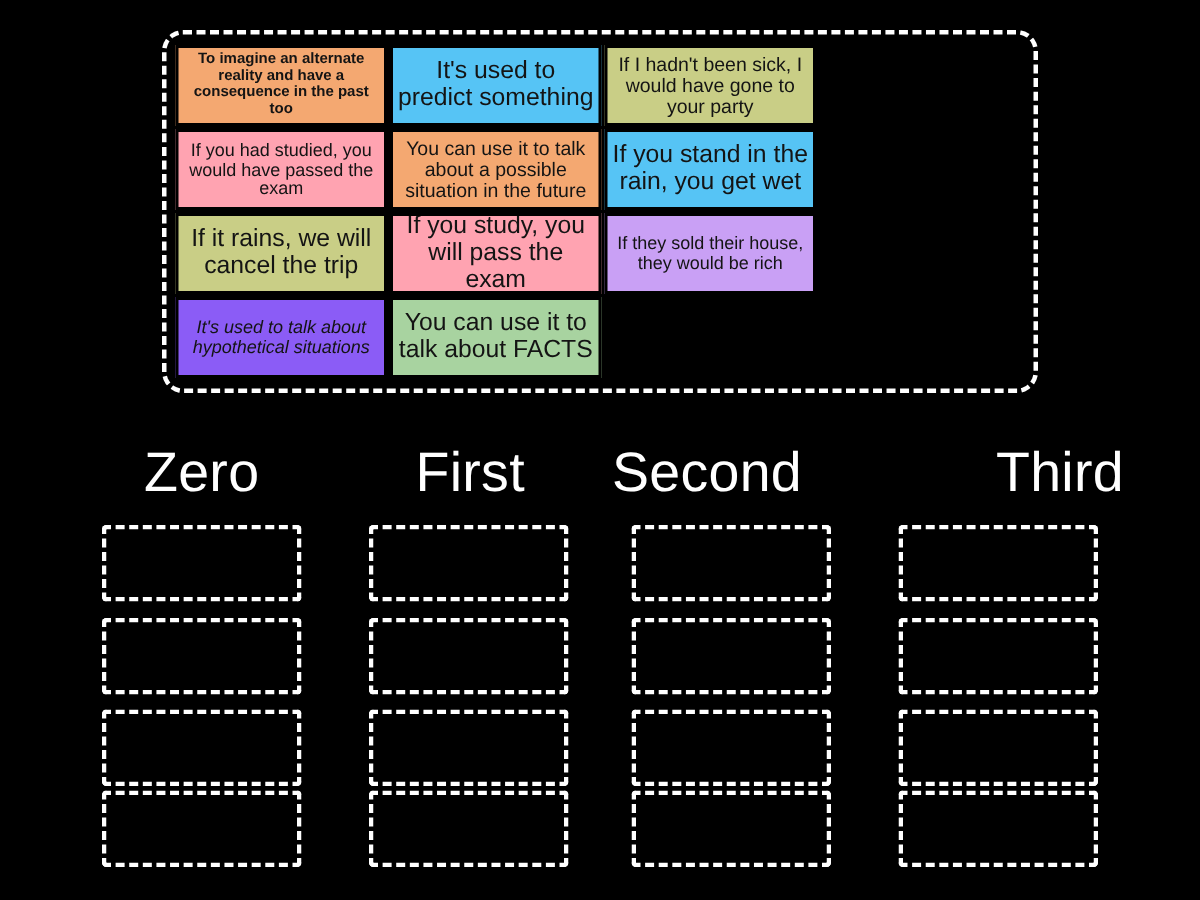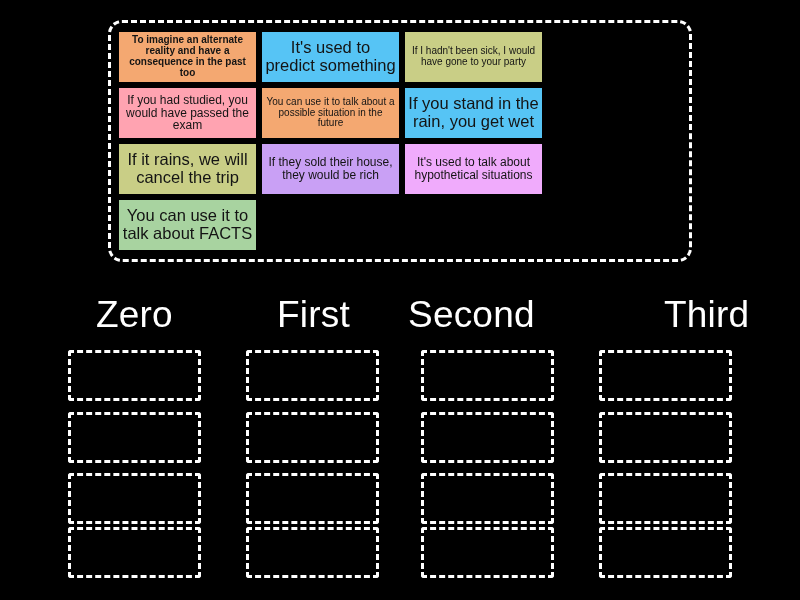--- a/index.html
+++ b/index.html
@@ -54,21 +54,21 @@
 
   .tile-text {
     display: block;
     line-height: 1.08;
     font-weight: 400;
     color: #141414;
   }
 
   
   .fs-xs .tile-text { font-size: 10px; font-weight: 600; }
-  .fs-sm .tile-text { font-size: 10px; }
+  .fs-sm .tile-text { font-size: 13px; }
   .fs-md .tile-text { font-size: 12px; }
   .fs-lg .tile-text { font-size: 16.5px; }
 
   
   .column-heading {
     position: absolute;
     color: #ffffff;
     font-size: 37px;
     font-weight: 400;
     letter-spacing: 0.2px;
@@ -106,24 +106,27 @@
       </div>
       <div class="tile fs-sm" style="background: rgb(244, 168, 113);">
         <span class="tile-text">You can use it to talk about a possible situation in the future</span>
       </div>
       <div class="tile fs-lg" style="background: rgb(86, 196, 245);">
         <span class="tile-text">If you stand in the rain, you get wet</span>
       </div>
       <div class="tile fs-lg" style="background: rgb(201, 206, 134);">
         <span class="tile-text">If it rains, we will cancel the trip</span>
       </div>
+      <div class="tile fs-lg" style="background: rgb(255, 163, 177);">
+        <span class="tile-text">If you study, you will pass the exam</span>
+      </div>
       <div class="tile fs-md" style="background: rgb(201, 160, 245);">
         <span class="tile-text">If they sold their house, they would be rich</span>
       </div>
-      <div class="tile fs-md" style="background: #f0abfc;">
+      <div class="tile fs-md" style="background: #8b5cf6; font-style: italic;">
         <span class="tile-text">It's used to talk about hypothetical situations</span>
       </div>
       <div class="tile fs-lg" style="background: rgb(168, 211, 160);">
         <span class="tile-text">You can use it to talk about FACTS</span>
       </div>
     </div>
 </div>
 
 <div id="headings-layer">
     <div class="column-heading" style="left: 96px;">Zero</div>

